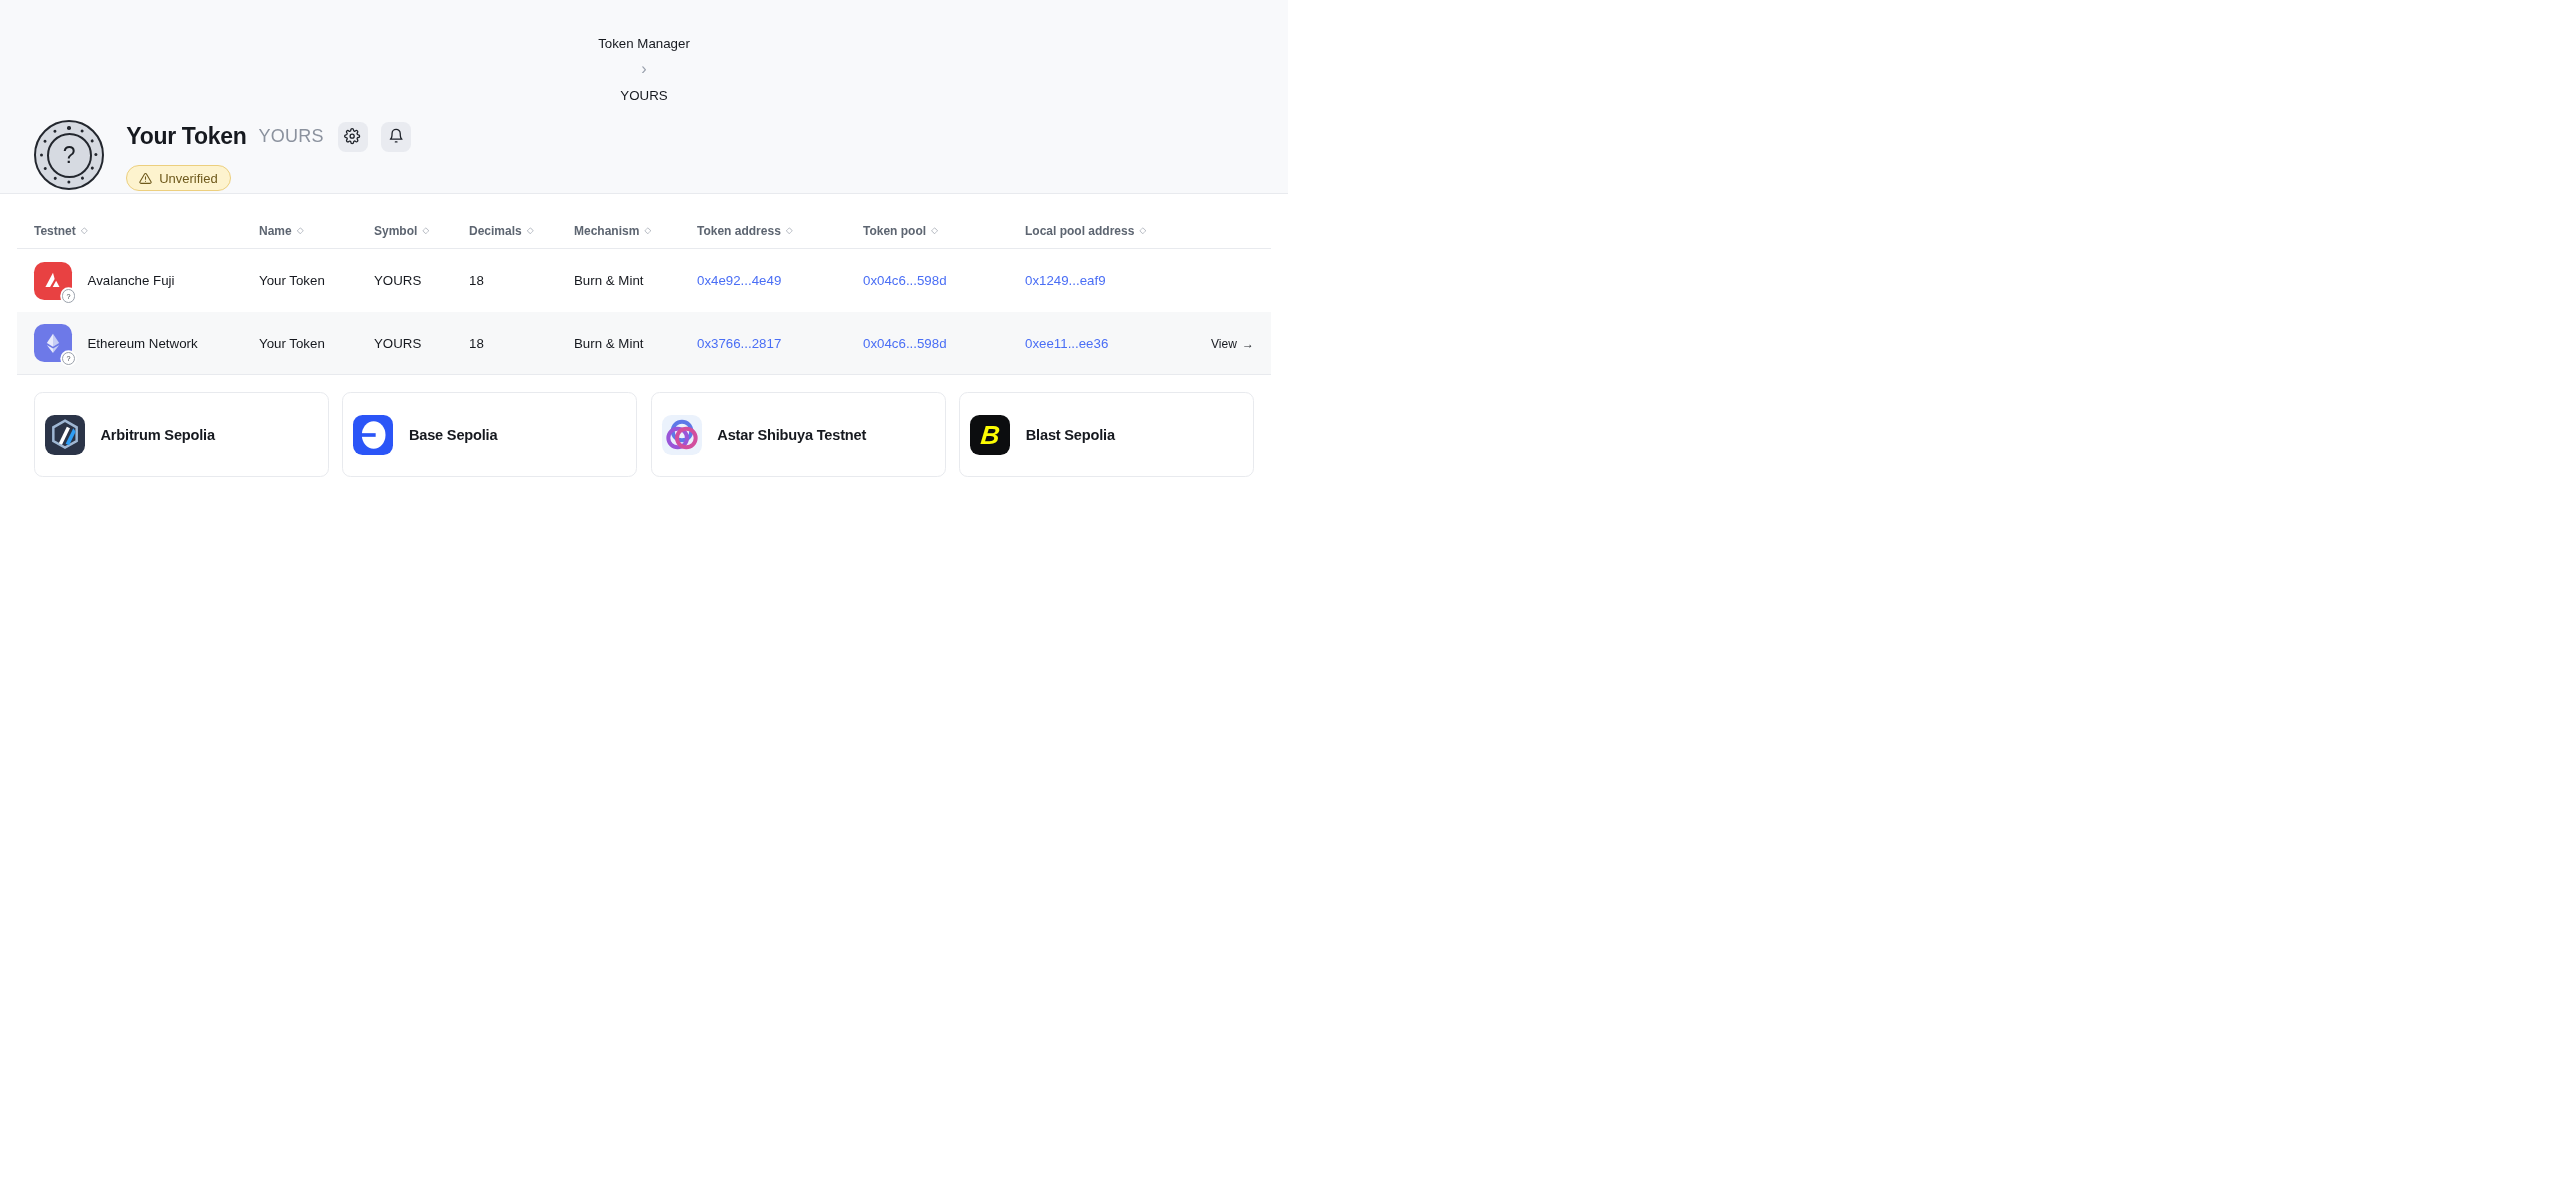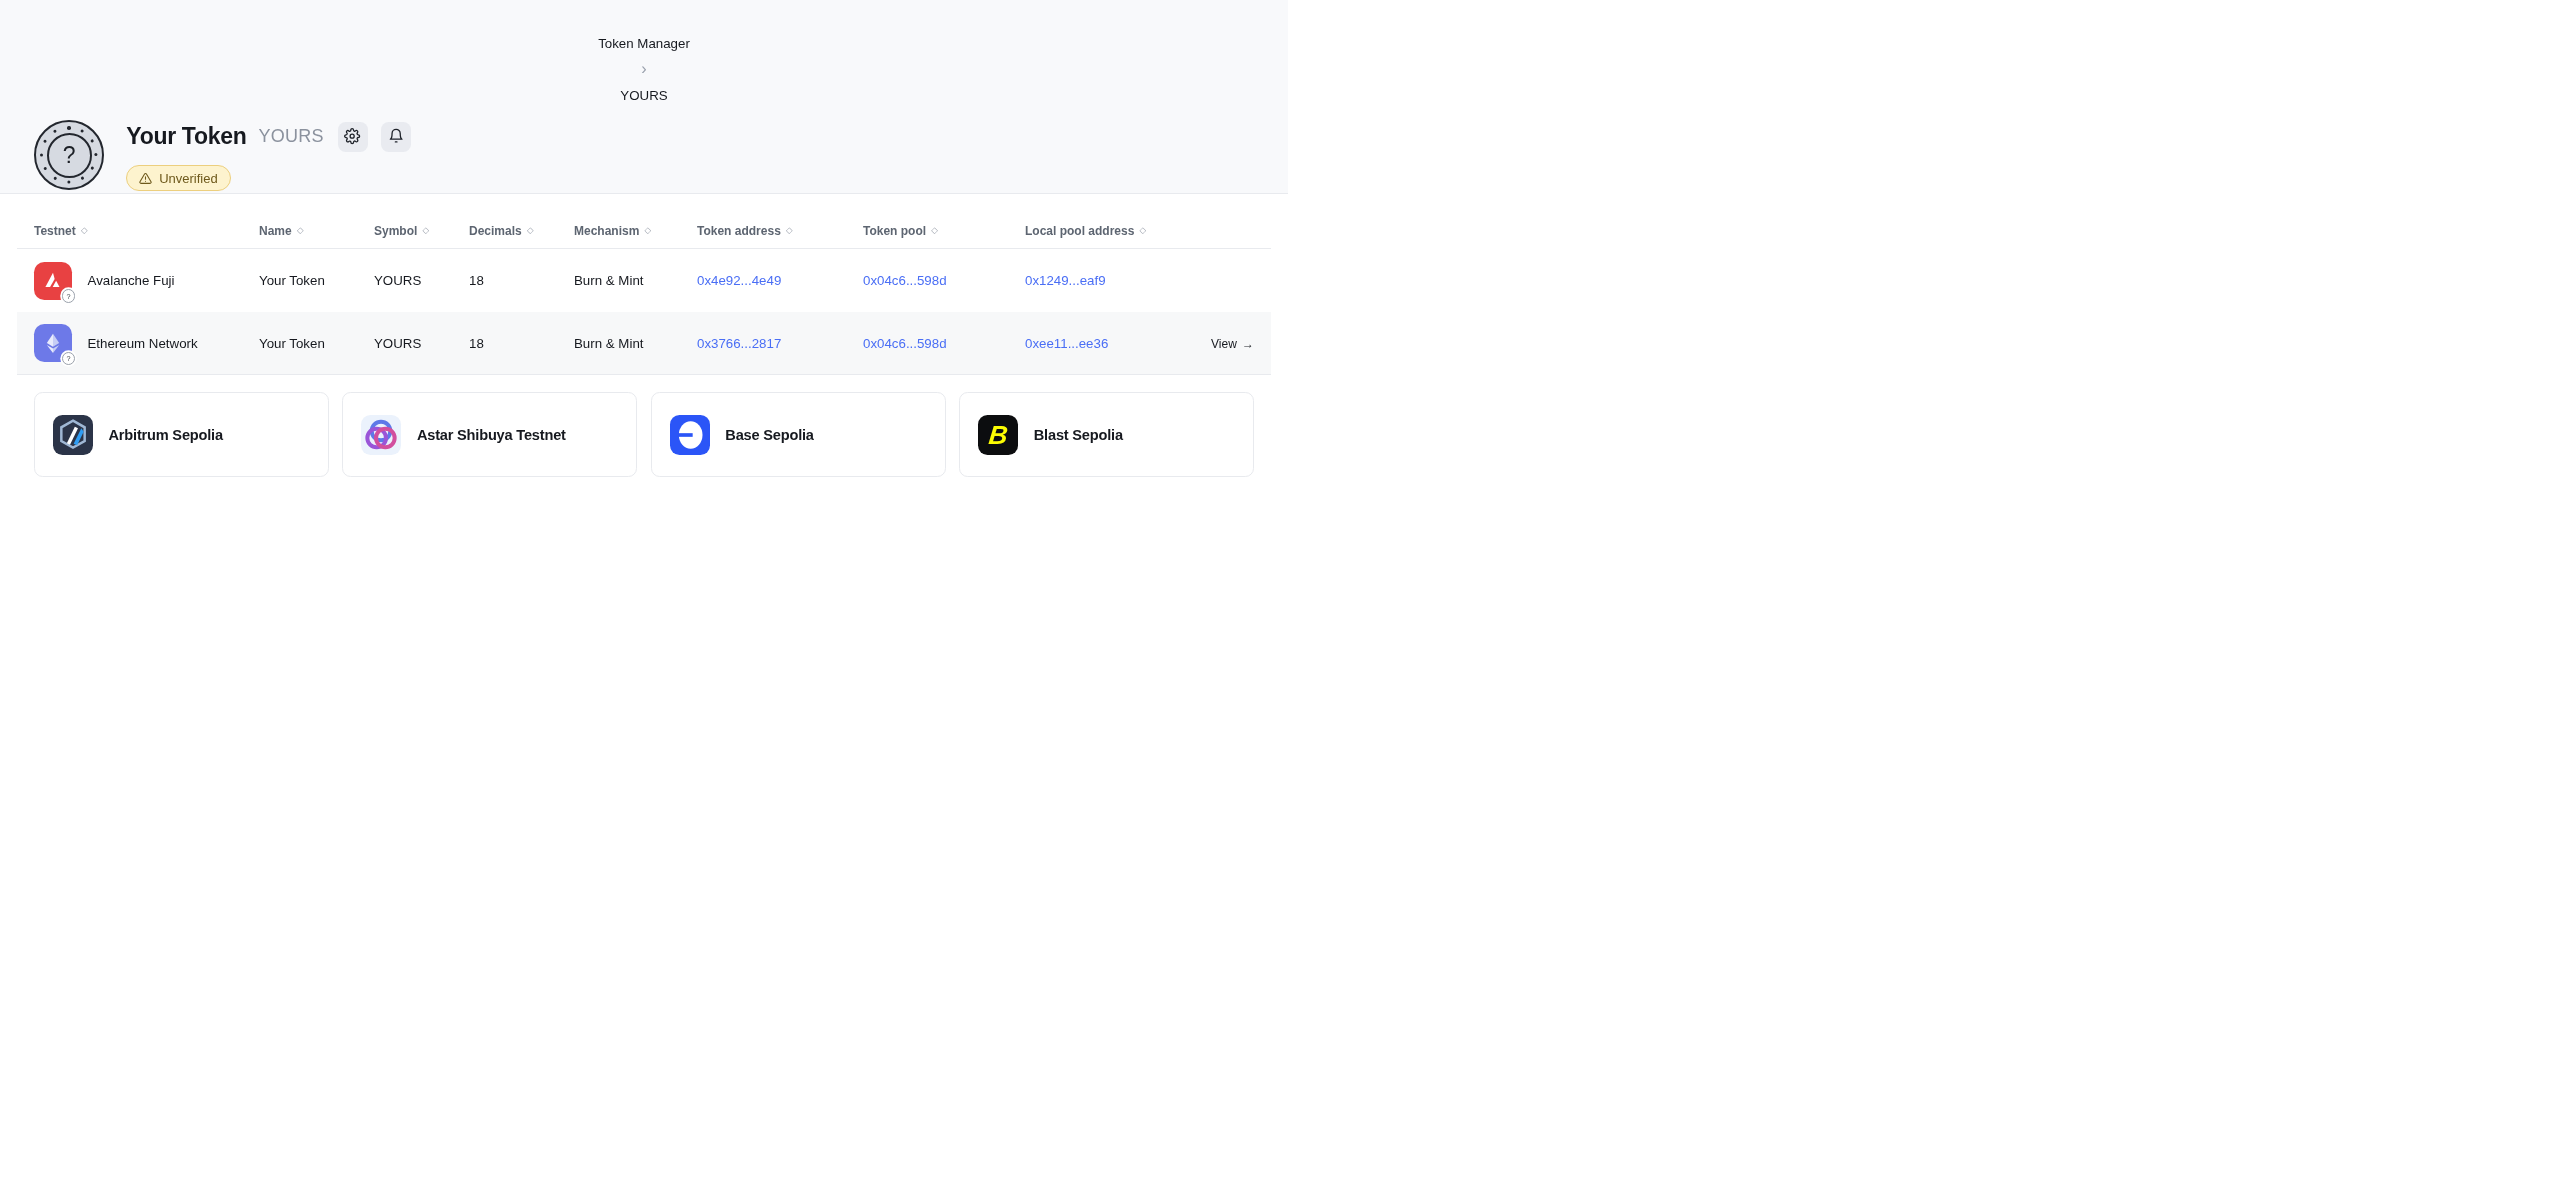--- a/index.html
+++ b/index.html
@@ -65,21 +65,21 @@
     display:flex;align-items:center;justify-content:center;font-size:7.3px;color:#3a3f47;}
   .avax-bg{background:var(--avalanche-red);}
   .eth-bg{background:var(--ethereum-indigo);}
   .link{color:var(--link-blue);cursor:pointer;text-decoration:none;}
   .cell-action{text-align:right;}
   .view-link{color:var(--text);font-weight:500;font-size:12px;text-decoration:none;cursor:pointer;white-space:nowrap;}
   .view-link .arrow{margin-left:5.2px;}
   
   .unconfigured .section-title{padding-top:43px;}
   .cards{display:grid;grid-template-columns:repeat(4,1fr);gap:13.7px;margin:17px 17px 0;}
-  .card{display:flex;align-items:center;gap:15.5px;height:85px;padding:0 18px;background:#fff;
+  .card{display:flex;align-items:center;gap:15.5px;height:85px;padding:0 10px;background:#fff;
     border:0.9px solid var(--border);border-radius:8.6px;cursor:pointer;font-family:inherit;text-align:left;}
   .card-icon{width:40px;height:40px;border-radius:9.5px;flex:0 0 auto;display:flex;align-items:center;justify-content:center;overflow:hidden;}
   .card-icon svg{width:100%;height:100%;}
   .card-label{font-size:14.6px;font-weight:700;letter-spacing:-0.2px;color:var(--text);}
   .arb-bg{background:var(--arbitrum-navy);}
   .astar-bg{background:var(--astar-bg);}
   .base-bg{background:var(--base-blue);}
   .blast-bg{background:var(--blast-black);}
   .blast-b{font-size:26px;font-weight:800;font-style:italic;color:var(--blast-yellow);transform:skewX(-6deg);line-height:1;}
 </style>
@@ -243,41 +243,41 @@
             <svg viewBox="0 0 24 24">
               <path d="M12 3.4 19 7.4v8.2l-7 4-7-4V7.4z" fill="none" stroke="#9fb7d4" stroke-width="1.5"></path>
               <path d="M8.3 16.9 13.1 7l1.9.9-4.8 9.9z" fill="#fff"></path>
               <path d="M12.4 17.3 17 7.9l1.4 2.2-3.9 8z" fill="#2f9df4"></path>
             </svg>
           </span>
           <span class="card-label">Arbitrum Sepolia</span>
         </button>
 
         <button class="card">
+          <span class="card-icon base-bg">
+            <svg viewBox="0 0 24 24">
+              <ellipse cx="12.4" cy="12" rx="7.1" ry="8.2" fill="#fff"></ellipse>
+              <rect x="3" y="10.9" width="10.6" height="2.2" fill="#2b55f7"></rect>
+            </svg>
+          </span>
+          <span class="card-label">Base Sepolia</span>
+        </button>
+
+        <button class="card">
           <span class="card-icon astar-bg">
             <svg viewBox="0 0 24 24">
               <circle cx="12" cy="9.6" r="5.6" fill="none" stroke="#5e79e8" stroke-width="2.4"></circle>
               <circle cx="9.4" cy="13.8" r="5.6" fill="none" stroke="#9a55d8" stroke-width="2.4"></circle>
               <circle cx="14.6" cy="13.8" r="5.6" fill="none" stroke="#d24f9e" stroke-width="2.4"></circle>
             </svg>
           </span>
           <span class="card-label">Astar Shibuya Testnet</span>
         </button>
 
         <button class="card">
-          <span class="card-icon base-bg">
-            <svg viewBox="0 0 24 24">
-              <ellipse cx="12.4" cy="12" rx="7.1" ry="8.2" fill="#fff"></ellipse>
-              <rect x="3" y="10.9" width="10.6" height="2.2" fill="#2b55f7"></rect>
-            </svg>
-          </span>
-          <span class="card-label">Base Sepolia</span>
-        </button>
-
-        <button class="card">
           <span class="card-icon blast-bg">
             <span class="blast-b">B</span>
           </span>
           <span class="card-label">Blast Sepolia</span>
         </button>
 
       </div>
     </section>
   </main>
 </div>

